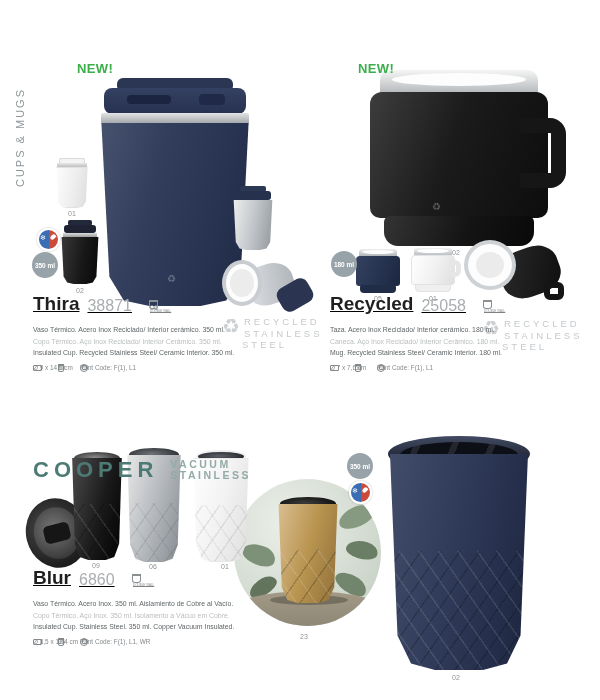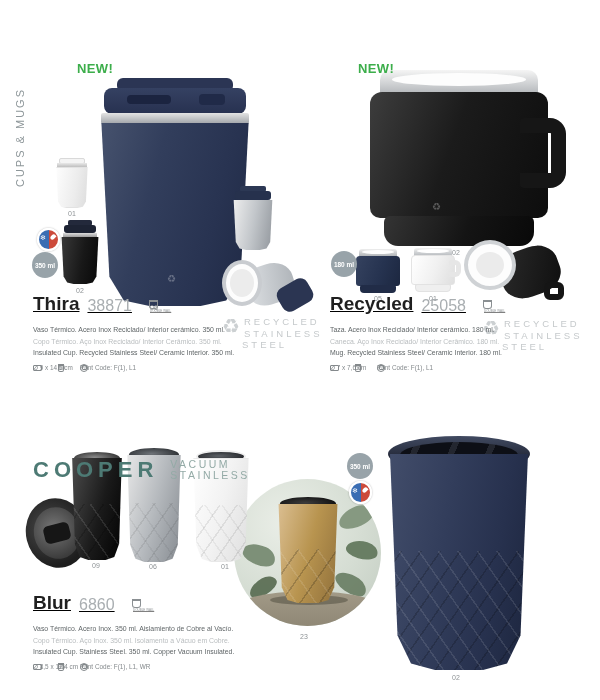--- a/index.html
+++ b/index.html
@@ -60,21 +60,21 @@
   .spec{position:static;display:flex;align-items:center;gap:4px;}
   .ic-box{position:static;width:9px;height:6px;border:1px solid #84898c;border-radius:1px;}
   .ic-units{position:static;width:6px;height:8px;border:1px solid #84898c;border-radius:0 0 2px 2px;border-top-width:2px;}
   .ic-print{position:static;width:8px;height:8px;border:1px solid #84898c;border-radius:50%;
     display:flex;align-items:center;justify-content:center;}
   .ic-print::after{content:"";position:static;width:3px;height:3px;border:1px solid #84898c;border-radius:1px;}
 
   
   .cooper{left:33px;top:421px;display:flex;align-items:flex-start;gap:12px;z-index:6;margin-top:36px;}
   .cooper .big{position:static;font-size:22px;font-weight:bold;color:#4d7a74;letter-spacing:5px;}
-  .cooper .subs{position:static;padding-top:2px;}
+  .cooper .subs{position:static;padding-top:2px;font-weight:bold;}
   .cooper .subs span{position:static;display:block;font-size:10.5px;color:#93aaa6;letter-spacing:2.5px;line-height:11px;}
 
   
   .diamonds{left:0;right:0;bottom:0;height:55%;
     background-image:repeating-linear-gradient(55deg,rgba(255,255,255,.10) 0 1.5px,transparent 1.5px 16px),
                      repeating-linear-gradient(-55deg,rgba(0,0,0,.18) 0 1.5px,transparent 1.5px 16px);}
   .diamonds.light{background-image:repeating-linear-gradient(55deg,rgba(0,0,0,.05) 0 1.5px,transparent 1.5px 14px),
                      repeating-linear-gradient(-55deg,rgba(0,0,0,.08) 0 1.5px,transparent 1.5px 14px);}
 
   .photo{border-radius:50%;overflow:hidden;background:radial-gradient(circle at 35% 30%,#eaeee7,#d5ddd3 55%,#c0cabf);z-index:1;}
@@ -316,21 +316,21 @@
 
   <div class="abs" style="left:384px;top:436px;width:150px;height:234px;z-index:3;">
     <div style="left:4px;top:0;width:142px;height:36px;background:linear-gradient(#414a61,#10131e);border-radius:50%;"></div>
     <div style="left:16px;top:6px;width:118px;height:26px;background:repeating-linear-gradient(115deg,#0d0f16 0 14px,#23262f 14px 20px,#0d0f16 20px 34px);border-radius:50%;"></div>
     <div class="taper" style="left:0;top:18px;width:150px;height:216px;background:linear-gradient(100deg,#434e6b 0%,#323d5b 40%,#27314e 70%,#1b243c 100%);">
       <div class="diamonds"></div>
     </div>
   </div>
   <div class="abs variant-label" style="left:452px;top:674px;">02</div>
 
-  <div class="abs info" style="left:33px;top:592px;width:250px;">
+  <div class="abs info" style="left:33px;top:567px;width:250px;">
     <div class="pname-row">
       <span class="pname">Blur</span>
       <span class="pcode">6860</span>
       <span class="dw">
         <span class="dw-cup"></span>
         <span class="dw-label">DOUBLE WALL</span>
       </span>
     </div>
     <div class="descs">
       <div class="dline">Vaso Térmico. Acero Inox. 350 ml. Aislamiento de Cobre al Vacío.</div>

